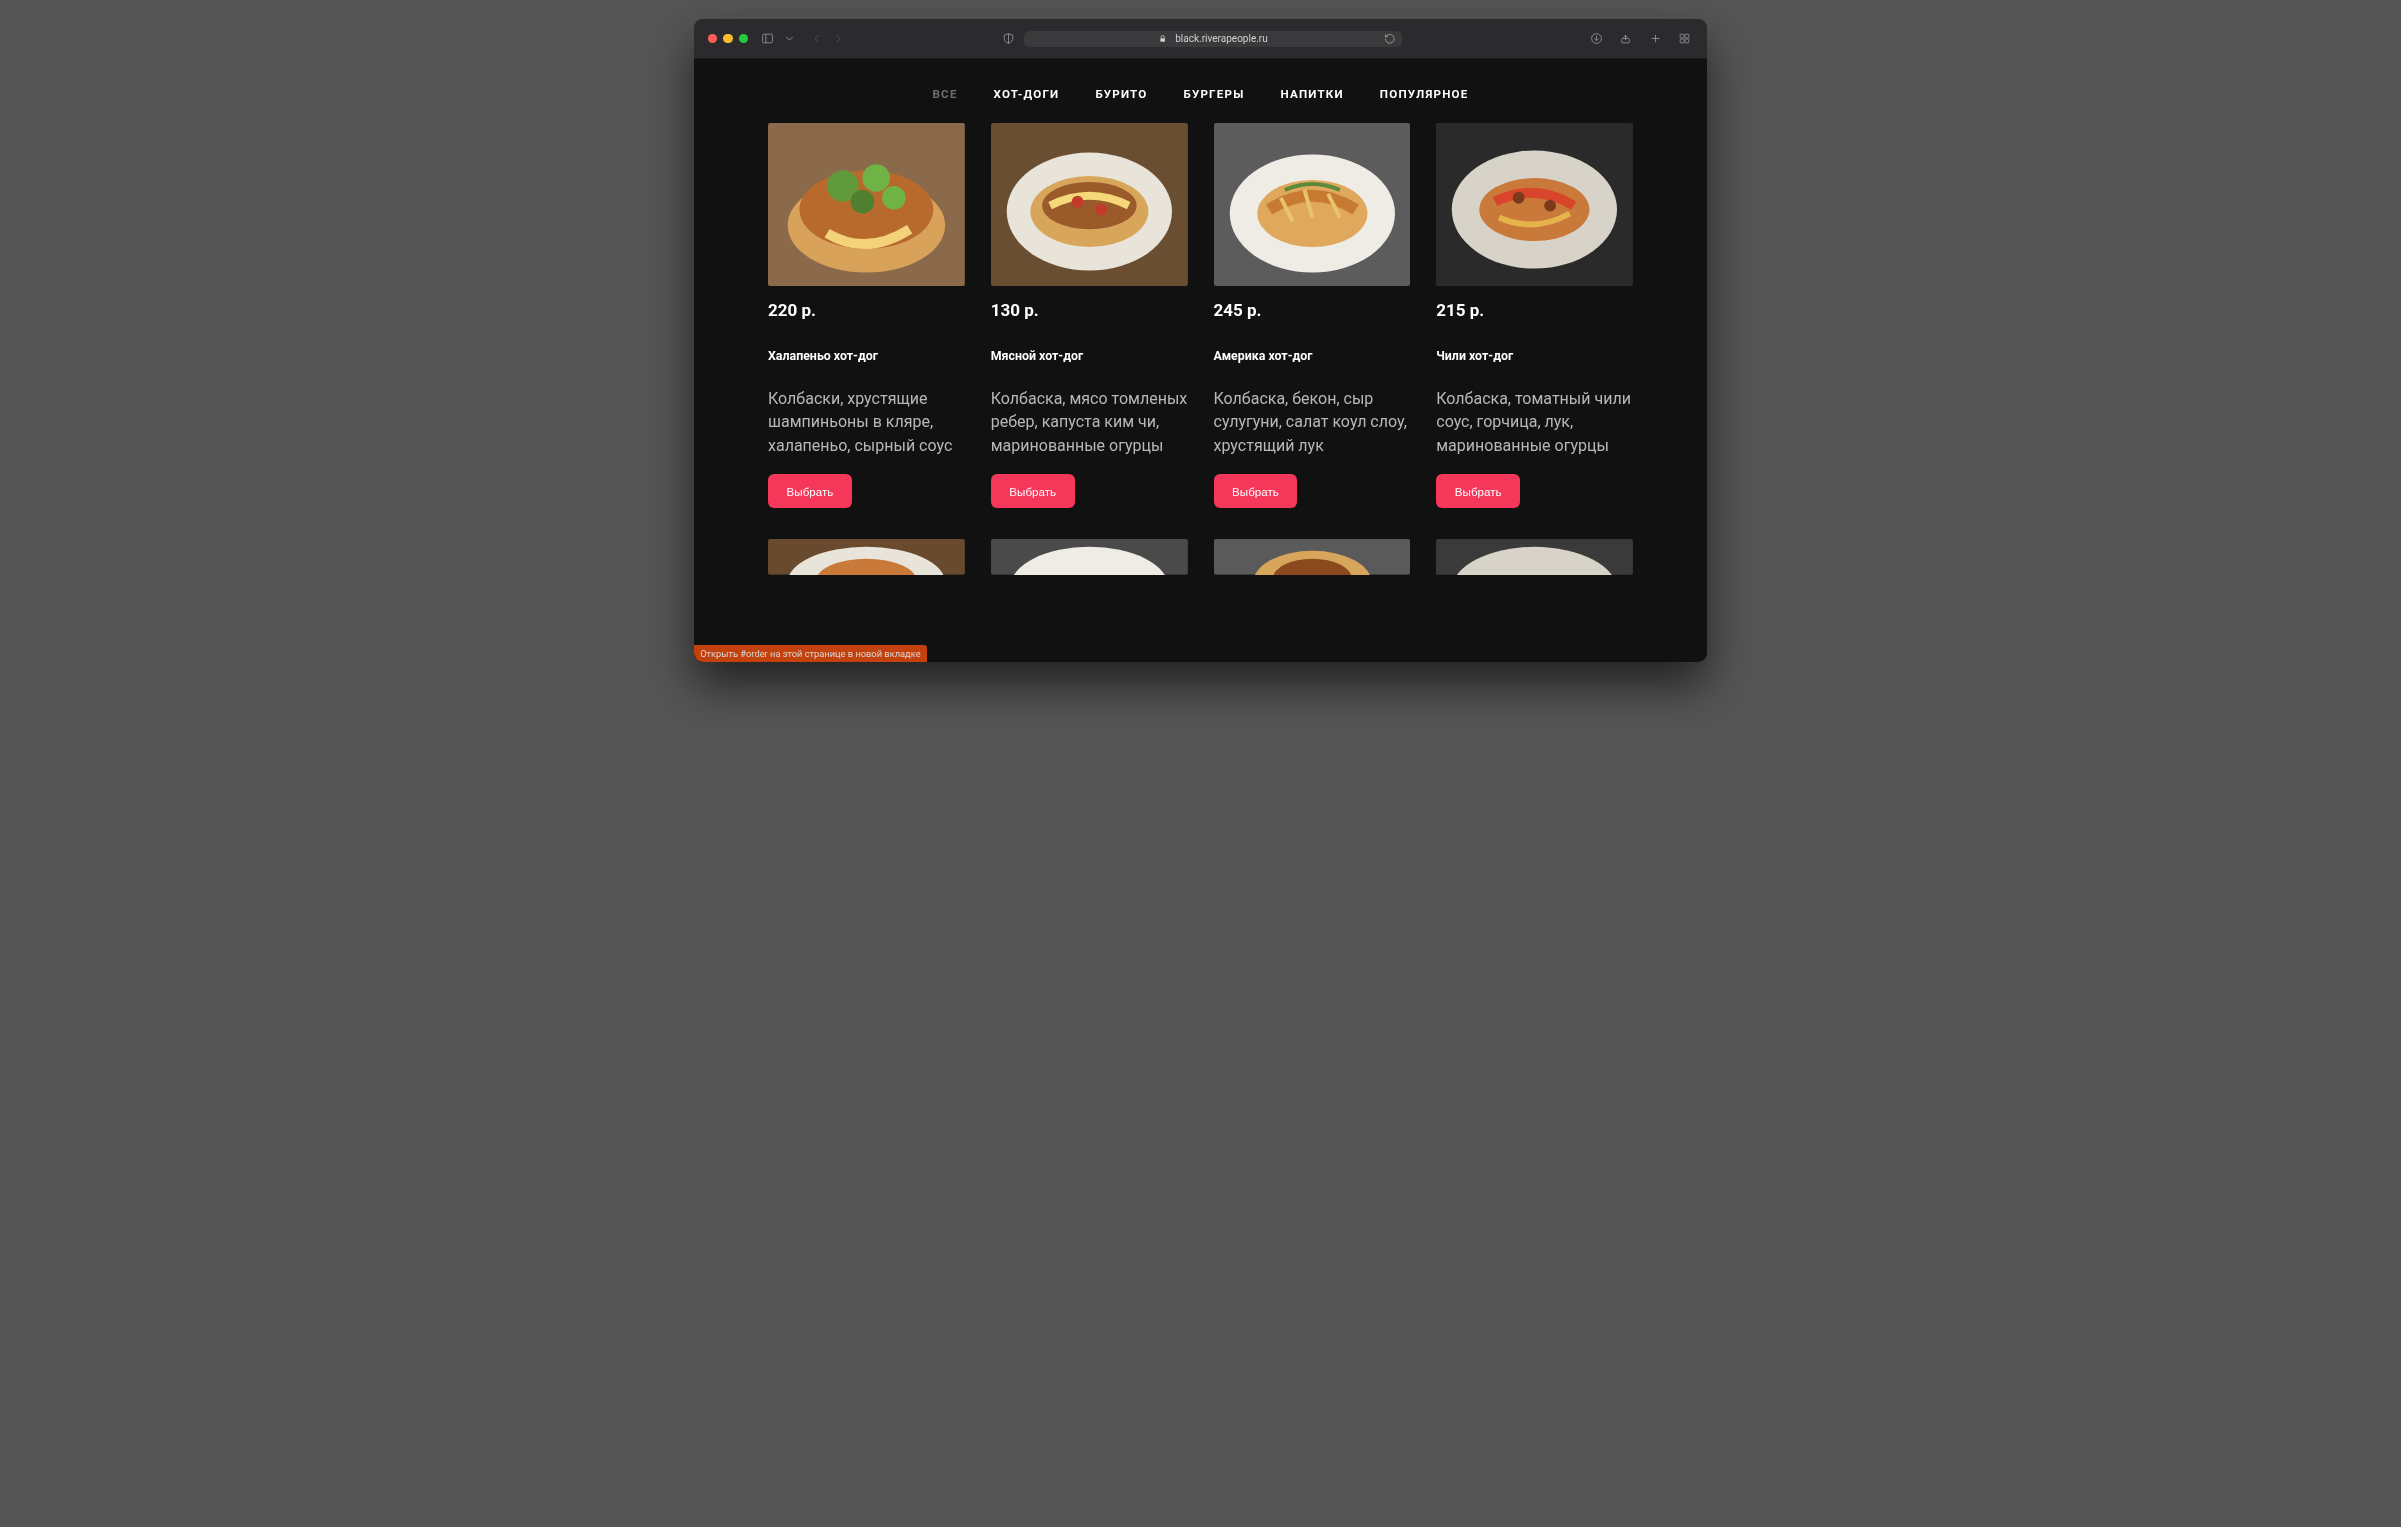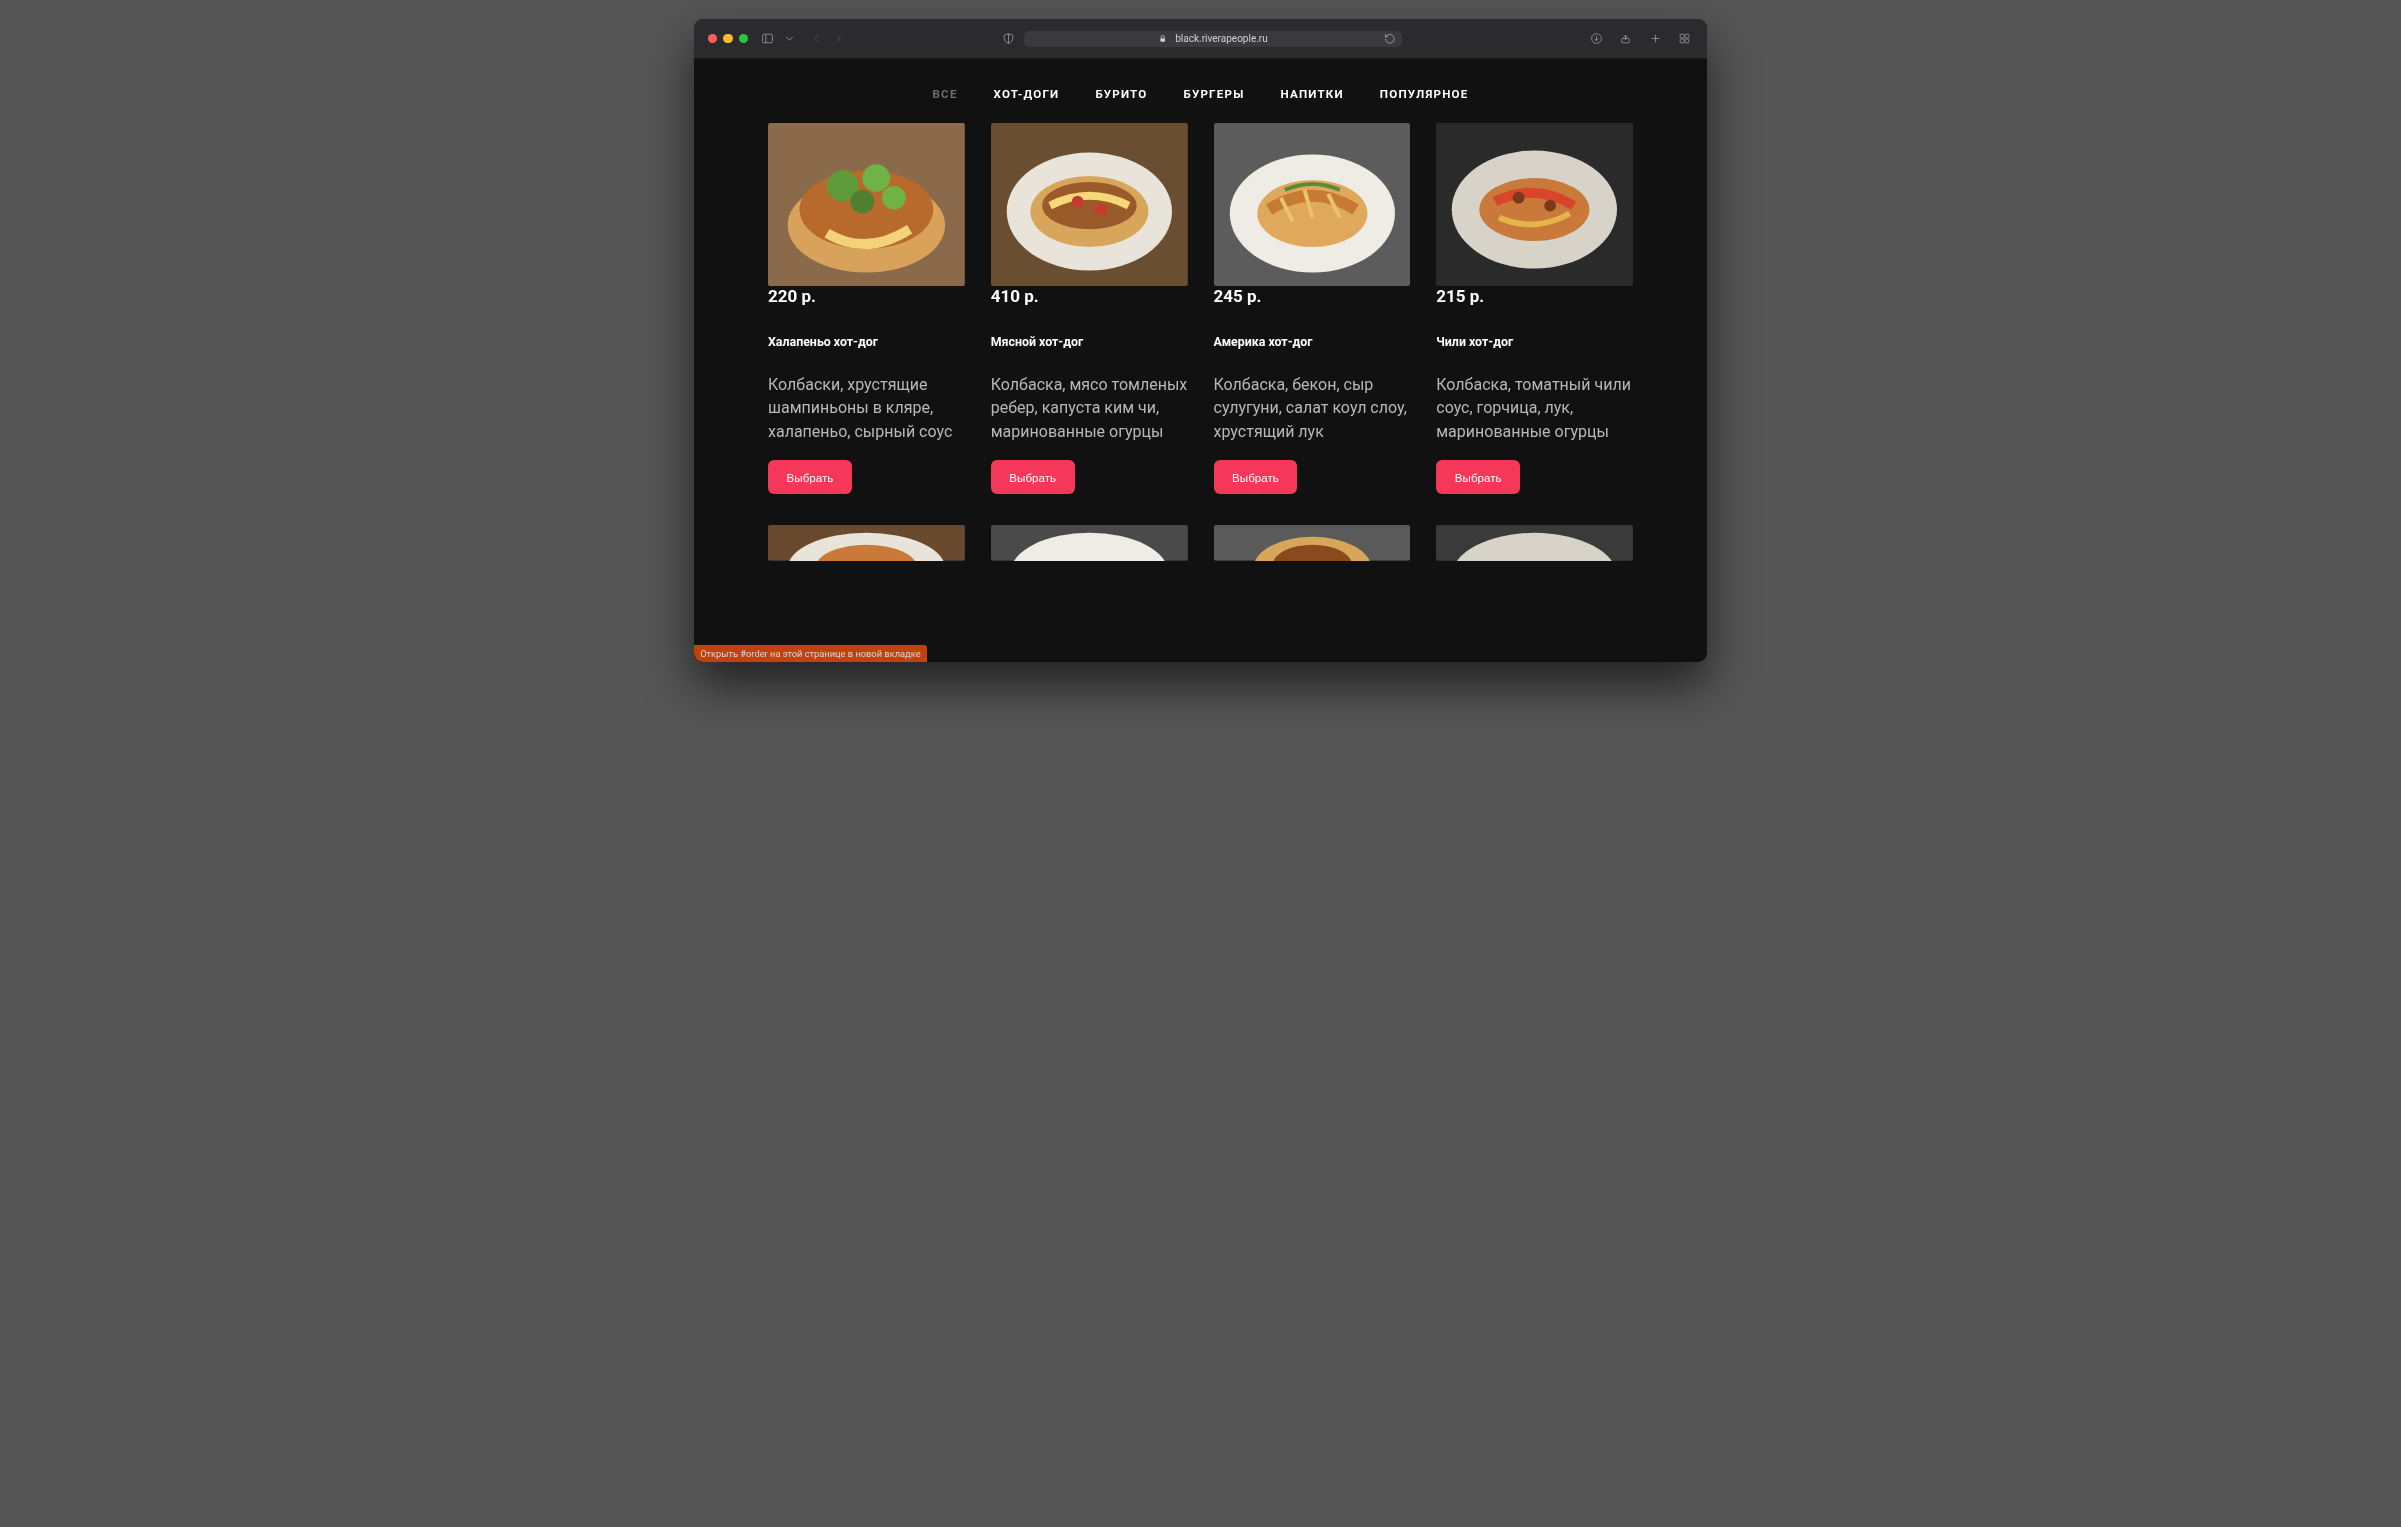--- a/index.html
+++ b/index.html
@@ -108,21 +108,21 @@
   .card { display:flex; flex-direction:column; }
   .thumb {
     width: 100%;
     aspect-ratio: 1/0.83;
     border-radius: 2.3px;
     overflow:hidden;
     position:relative;
     background:#2a2a2a;
   }
   .thumb svg { width:100%; height:100%; display:block; }
-  .price { font-size: 17px; font-weight:700; margin-top:0; color:#fff; }
+  .price { font-size: 17px; font-weight:700; margin-top:14px; color:#fff; }
   .title { font-size: 12.4px; font-weight:700; margin-top:28px; color:#fff; }
   .desc  { font-size: 16px; font-weight:400; margin-top:24px; color:#b8b8b8; line-height:1.45; min-height:34px;}
   .buy {
     margin-top:17px;
     align-self:flex-start;
     background:#f5375a;
     color:#fff;
     border:none;
     border-radius:6px;
     padding: 10.8px 18.6px;
@@ -271,21 +271,21 @@
           <svg viewBox="0 0 100 83" preserveAspectRatio="xMidYMid slice">
             <rect width="100" height="83" fill="#6a4e32"></rect>
             <ellipse cx="50" cy="45" rx="42" ry="30" fill="#e9e4da"></ellipse>
             <ellipse cx="50" cy="45" rx="30" ry="18" fill="#d8a65a"></ellipse>
             <ellipse cx="50" cy="42" rx="24" ry="12" fill="#9a5a2a"></ellipse>
             <path d="M30 42 q20 -10 40 0" stroke="#f5d87a" stroke-width="4" fill="none"></path>
             <circle cx="44" cy="40" r="3" fill="#c43b2b"></circle>
             <circle cx="56" cy="44" r="3" fill="#c43b2b"></circle>
           </svg>
         </div>
-        <div class="price">410 р.</div>
+        <div class="price">130 р.</div>
         <div class="title">Мясной хот-дог</div>
         <div class="desc">Колбаска, мясо томленых ребер, капуста ким чи, маринованные огурцы</div>
         <button class="buy">Выбрать</button>
       </div>
 
       <div class="card">
         <div class="thumb">
           <svg viewBox="0 0 100 83" preserveAspectRatio="xMidYMid slice">
             <rect width="100" height="83" fill="#5c5c5c"></rect>
             <ellipse cx="50" cy="46" rx="42" ry="30" fill="#efece6"></ellipse>

